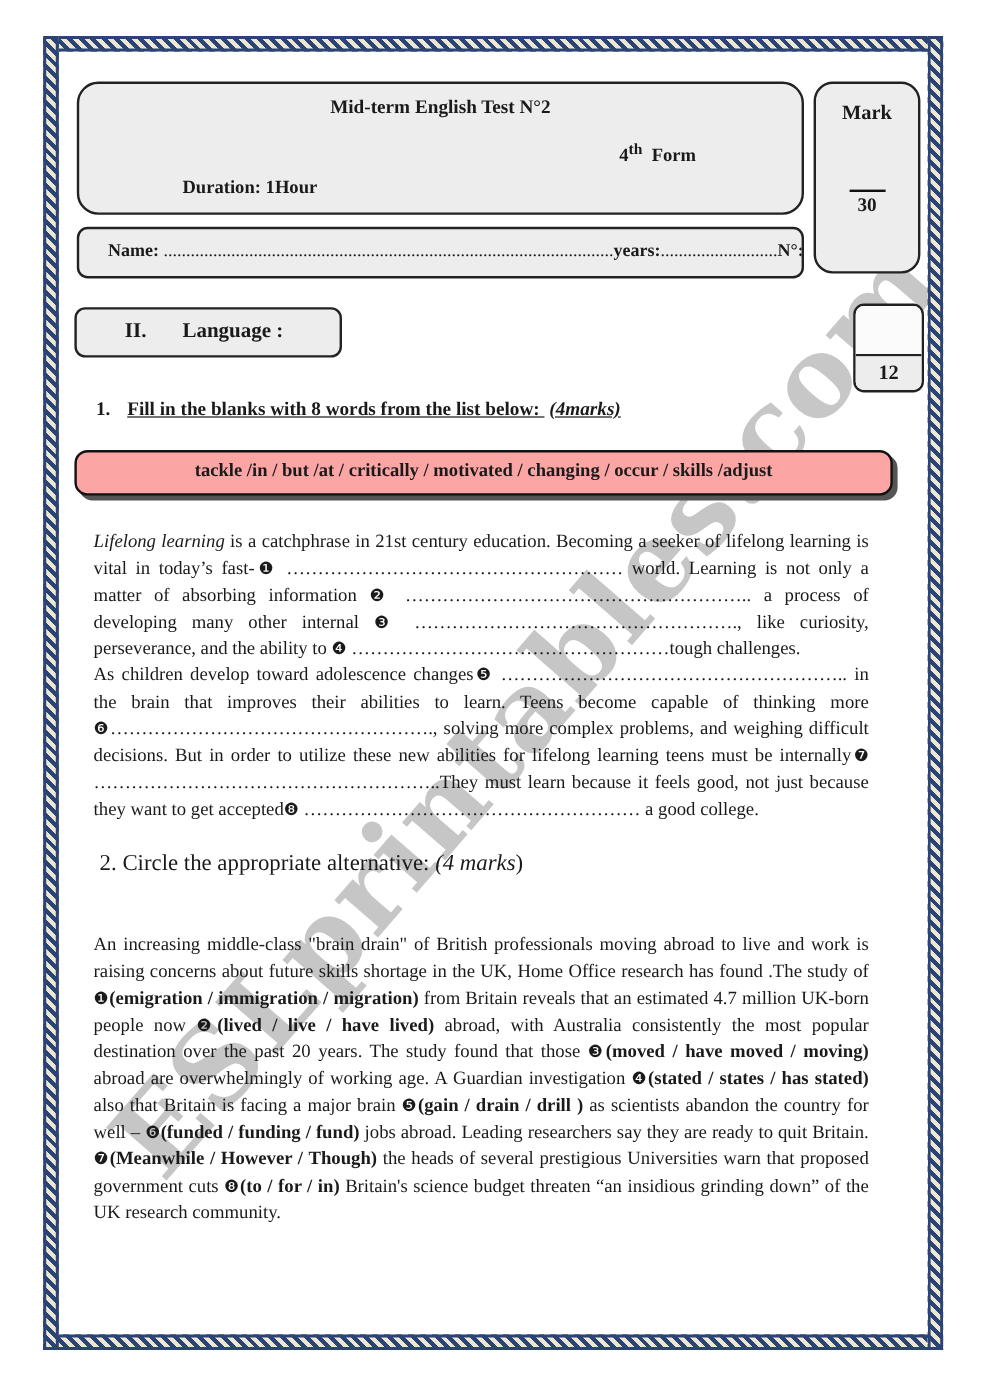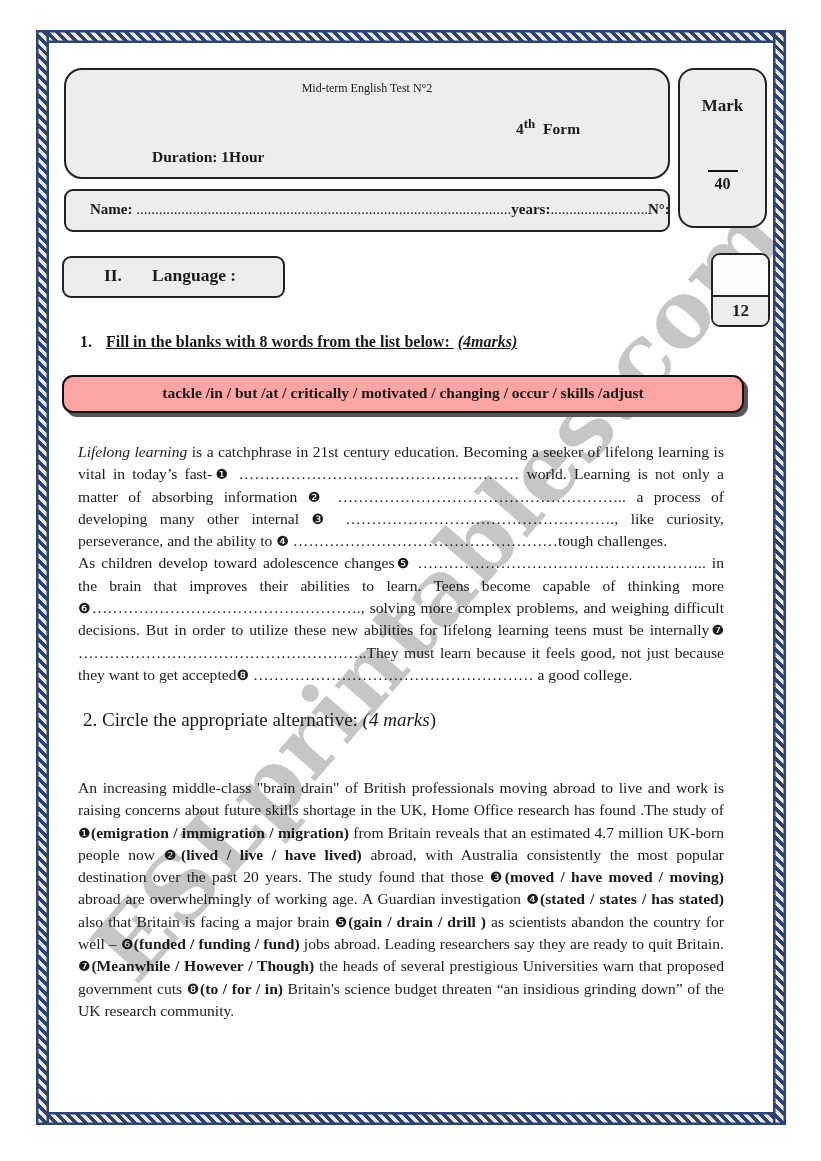--- a/index.html
+++ b/index.html
@@ -20,27 +20,27 @@
   
   .watermark{
     position:absolute;z-index:1;left:437px;top:592px;
     transform:translate(-50%,-50%) rotate(-49deg);
     font-family:"DejaVu Serif", serif;font-weight:bold;
     font-size:92px;letter-spacing:1px;color:#8f8f8f;opacity:.5;white-space:nowrap;
   }
   
   .gbox{position:absolute;z-index:2;background:#ededed;border:2px solid #222;}
   .header-box{left:64px;top:68px;width:602px;height:107px;border-radius:18px;}
-  .header-box .t1{font-weight:normal;font-size:12px;text-align:center;margin-top:11px;}
+  .header-box .t1{font-weight:bold;font-size:16px;text-align:center;margin-top:11px;}
   .header-box .t2{font-weight:bold;font-size:15.5px;text-align:center;margin-top:1px;}
   .header-box .duration{position:absolute;left:86px;top:46px;font-weight:bold;font-size:15.5px;margin-top:32px;}
   .header-box .form{position:absolute;left:450px;top:46px;font-weight:bold;font-size:15.5px;}
   .header-box .form sup{font-size:13px;}
   .mark-box{left:678px;top:68px;width:85px;height:156px;border-radius:16px;text-align:center;}
-  .mark-box .mark-label{font-weight:bold;font-size:17px;margin-top:26px;}
+  .mark-box .mark-label{font-weight:bold;font-size:17px;margin-top:14px;}
   .mark-box .mark-line{width:30px;border-top:2.5px solid #111;margin:54px auto 3px auto;}
   .mark-box .mark-total{font-weight:bold;font-size:16px;}
   .name-box{left:64px;top:189px;width:602px;height:39px;border-radius:9px;font-size:15px;}
   .name-box .inner{line-height:36px;padding-left:24px;white-space:nowrap;overflow:hidden;}
   .name-box .lbl{font-weight:bold;margin-top:48px;}
   .lang-box{left:62px;top:256px;width:219px;height:38px;border-radius:9px;}
   .lang-box .inner{display:flex;line-height:35px;font-weight:bold;font-size:17.5px;padding-left:40px;}
   .lang-box .numeral{margin-right:30px;}
   .score-box{left:711px;top:253px;width:55px;height:70px;border-radius:9px;background:#fafafa;overflow:hidden;padding:0;}
   .score-box .cell-top{height:40px;border-bottom:2px solid #222;background:#fbfbfb;}
@@ -79,21 +79,21 @@
 
 <div class="gbox header-box">
   <div class="t1">Mid-term English Test N°2</div>
   <div class="duration">Duration: 1Hour</div>
   <div class="form"><span>4</span><sup>th</sup>&nbsp;&nbsp;<span>Form</span></div>
 </div>
 
 <div class="gbox mark-box">
   <div class="mark-label">Mark</div>
   <div class="mark-line"></div>
-  <div class="mark-total">40</div>
+  <div class="mark-total">30</div>
 </div>
 
 <div class="gbox name-box">
   <div class="inner"><span class="lbl">Name:</span><span> ....................................................................................................</span><span class="lbl">years:</span><span>..........................</span><span class="lbl">N°:</span><span> .................</span></div>
 </div>
 
 <div class="gbox lang-box">
   <div class="inner">
     <span class="numeral">II.</span>
     <span>Language :</span>

